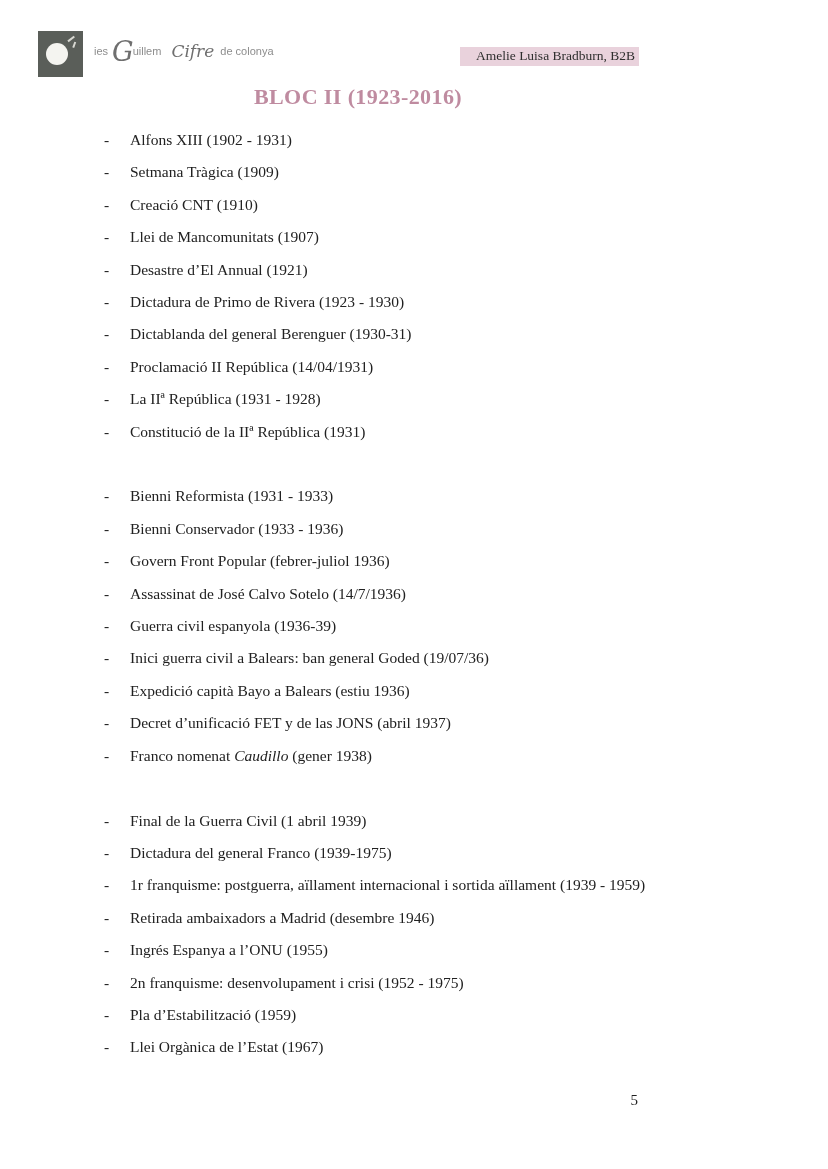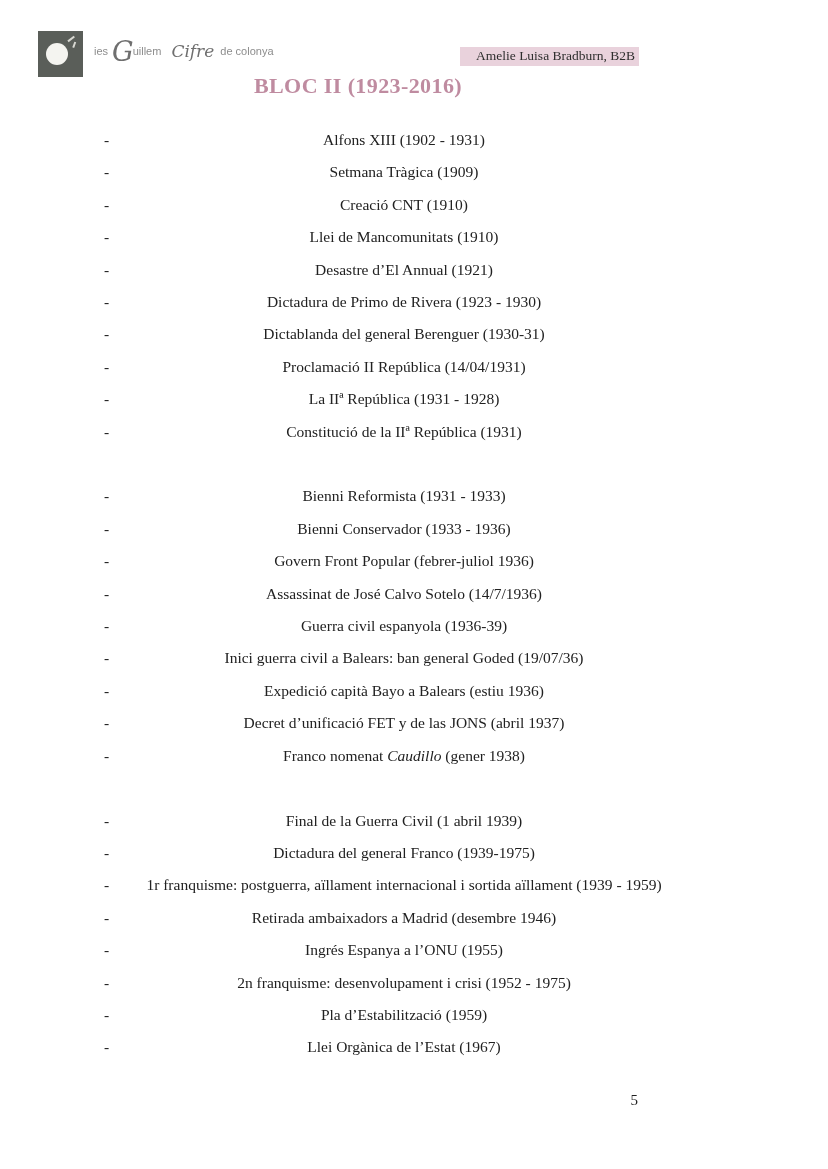--- a/index.html
+++ b/index.html
@@ -74,21 +74,21 @@
     font-size: 13.5px;
     color: #2e2e2e;
     background: #e9d2dc;
     padding: 1px 4px 2px 16px;
     white-space: nowrap;
   }
 
   .title {
     position: absolute;
     top: 68px; left: 0; right: 0;
-    margin: 5px;
+    margin: 16px;
     text-align: center;
     font-size: 22px;
     font-weight: bold;
     letter-spacing: 0.4px;
     color: #bf8ba0;
   }
 
   
   .list {
     position: absolute;
@@ -97,21 +97,21 @@
   .section + .section { margin-top: 32.4px; }
   .item {
     display: flex;
     line-height: 32.4px;
     font-size: 15.5px;
   }
   .dash {
     width: 26px;
     flex: 0 0 26px;
   }
-  .txt { flex: 1; text-align: center; }
+  .txt { flex: 1; }
   .txt em { font-style: italic; }
 
   
   .pagenum {
     position: absolute;
     right: 78px; top: 1092px;
     font-size: 15px;
     color: #1f1f1f;
   }
 </style>
@@ -146,21 +146,21 @@
         <div class="item">
           <span class="dash">-</span>
           <span class="txt">Setmana Tràgica (1909)</span>
         </div>
         <div class="item">
           <span class="dash">-</span>
           <span class="txt">Creació CNT (1910)</span>
         </div>
         <div class="item">
           <span class="dash">-</span>
-          <span class="txt">Llei de Mancomunitats (1910)</span>
+          <span class="txt">Llei de Mancomunitats (1907)</span>
         </div>
         <div class="item">
           <span class="dash">-</span>
           <span class="txt">Desastre d’El Annual (1921)</span>
         </div>
         <div class="item">
           <span class="dash">-</span>
           <span class="txt">Dictadura de Primo de Rivera (1923 - 1930)</span>
         </div>
         <div class="item">

